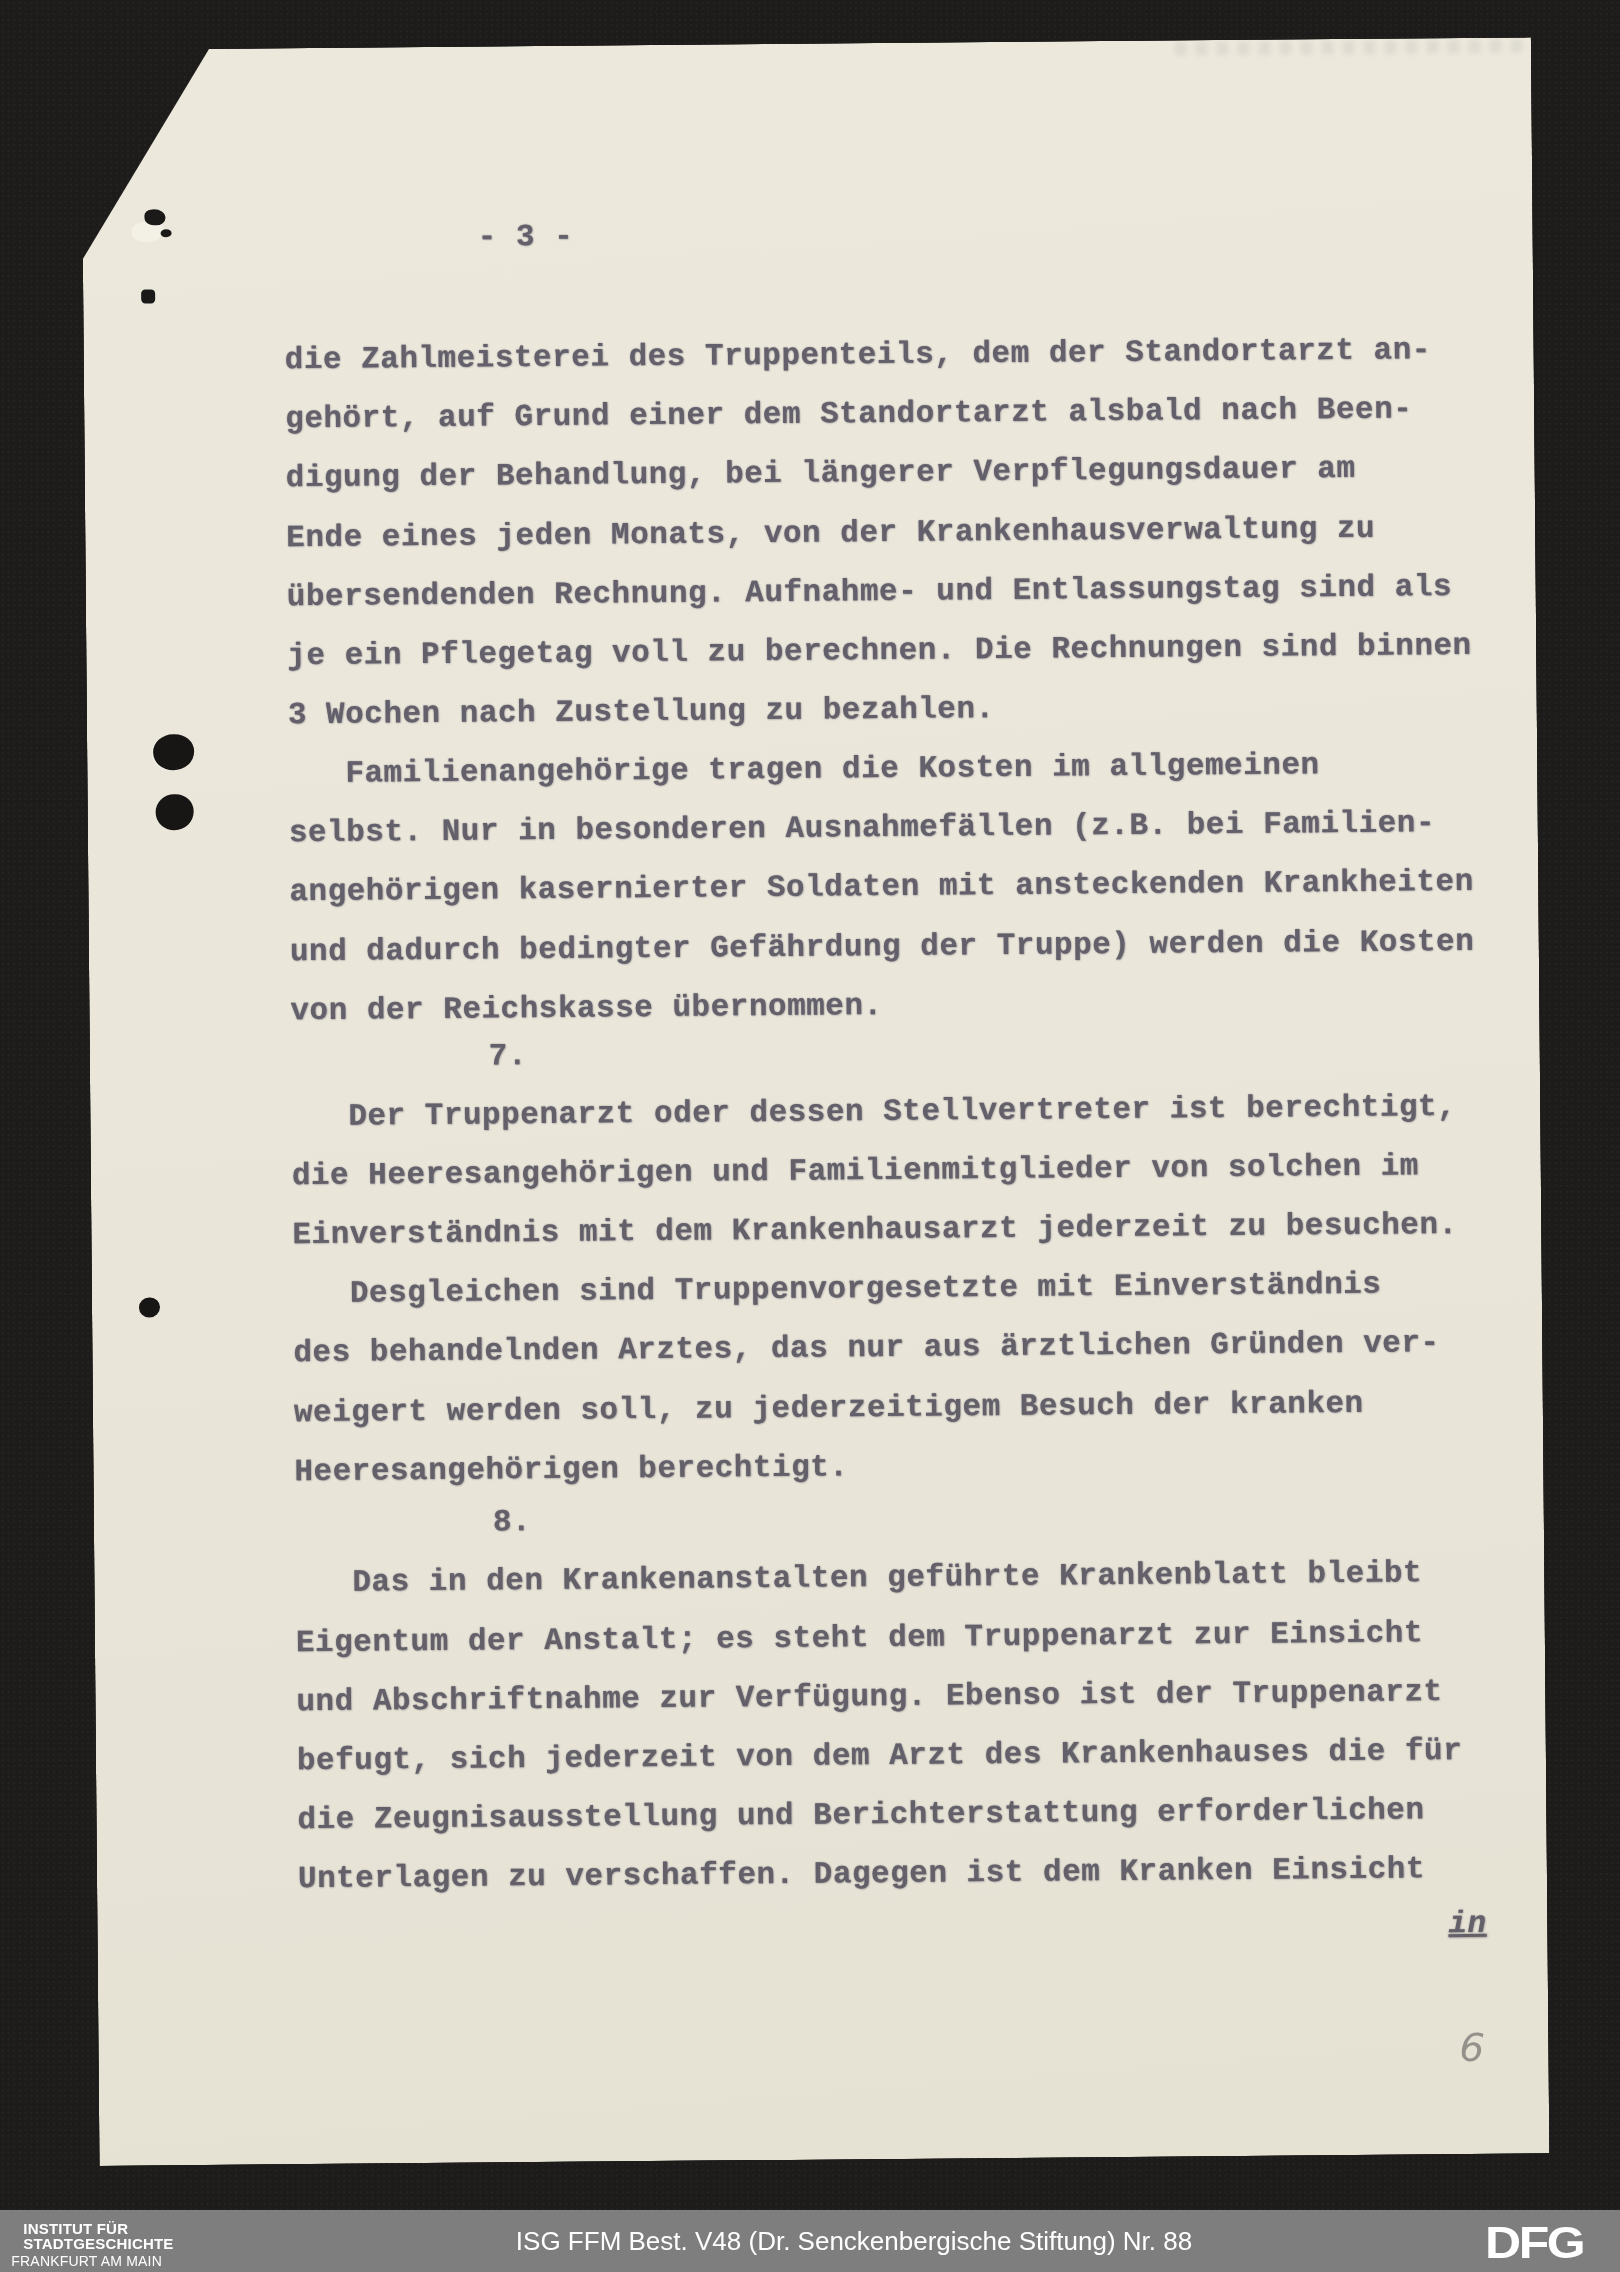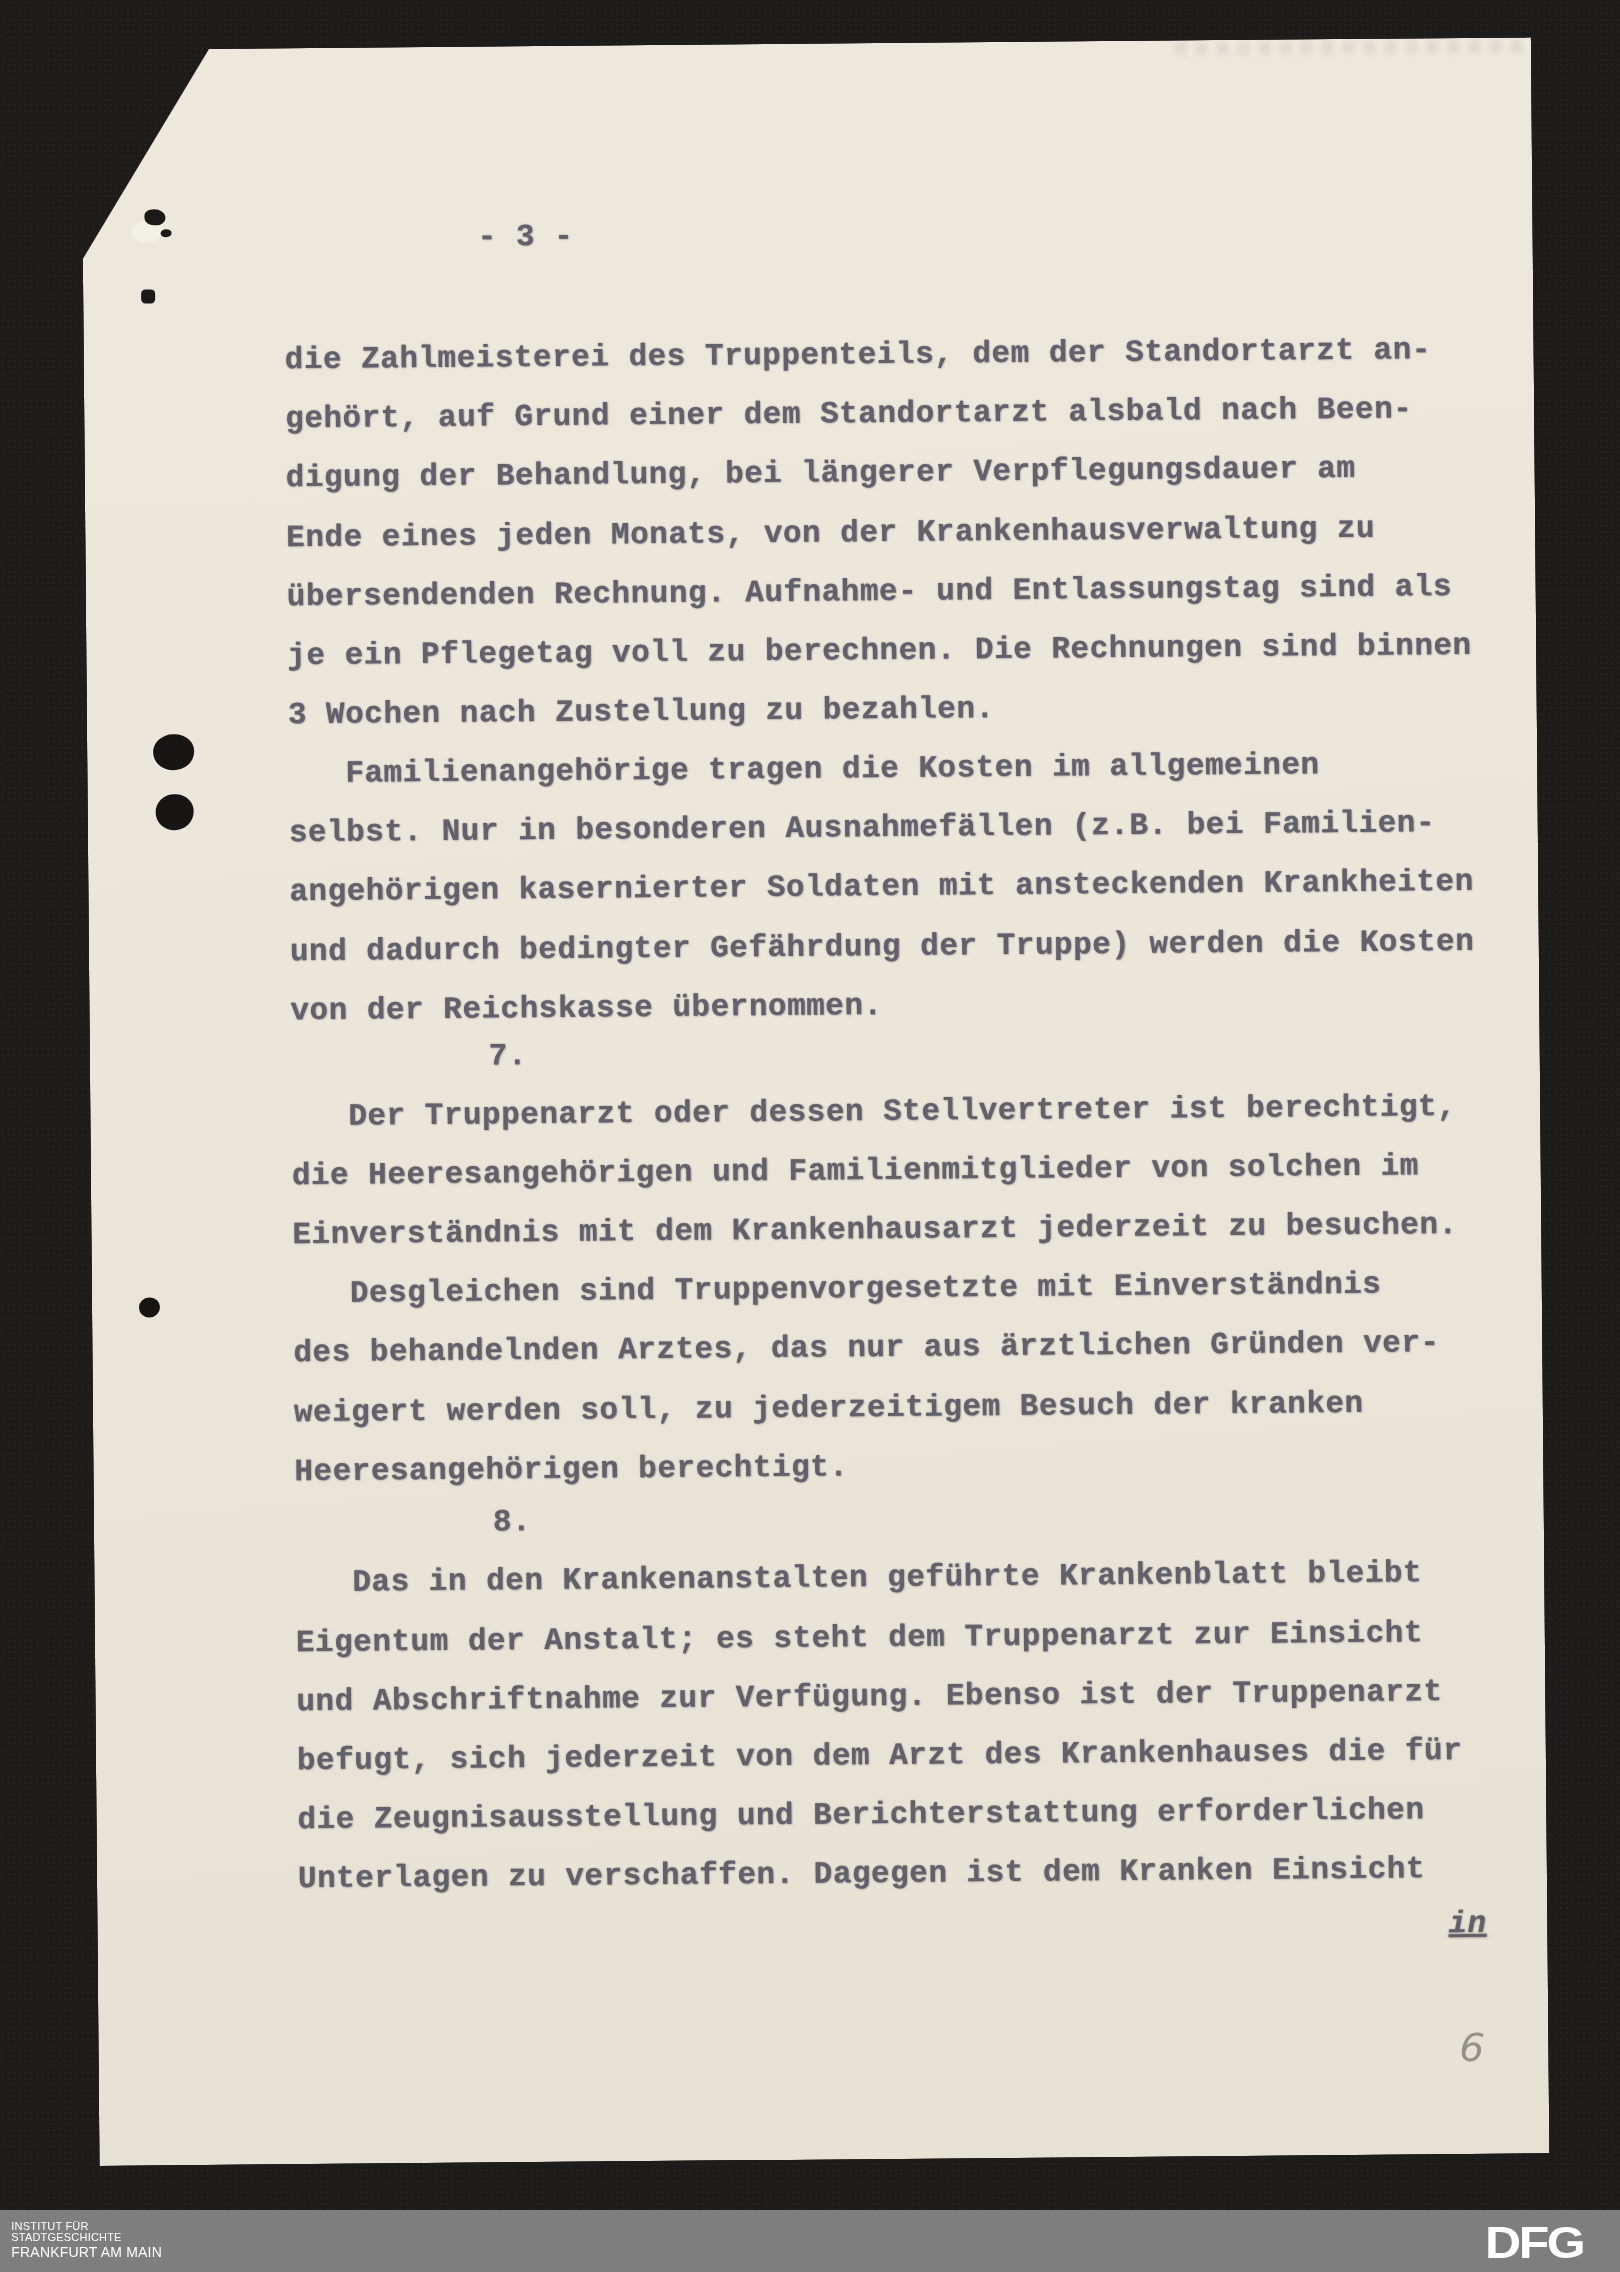--- a/index.html
+++ b/index.html
@@ -62,21 +62,21 @@
     filter:blur(2.4px);opacity:0.3;
   }
   .footer{
     position:absolute;left:0;top:2210px;width:1620px;height:62px;
     background:var(--footer_bar);
   }
   .inst{
     position:absolute;left:11.3px;top:10.5px;color:var(--footer_text);
     line-height:1.05;white-space:nowrap;
   }
-  .inst-l1,.inst-l2{font-weight:normal;font-size:11px;letter-spacing:0.2px;}
+  .inst-l1,.inst-l2{font-weight:bold;font-size:15px;letter-spacing:0.2px;margin-left:12px;}
   .inst-l3{font-size:14px;margin-top:1.6px;letter-spacing:0.2px;}
   .ref{
     position:absolute;left:854px;top:50%;transform:translate(-50%,-50%);
     font-size:26px;color:var(--footer_text);white-space:nowrap;
   }
   .dfg{
     position:absolute;left:1485px;top:6.5px;
     font-weight:bold;font-size:50px;letter-spacing:-2.4px;
     color:var(--footer_text);
     transform:scaleY(0.9);transform-origin:top left;
@@ -129,15 +129,16 @@
   <div class="tw catchword">in</div>
   <div class="pencil">6</div>
 </div>
 
 <div class="footer">
   <div class="inst">
     <div class="inst-l1">INSTITUT FÜR</div>
     <div class="inst-l2">STADTGESCHICHTE</div>
     <div class="inst-l3">FRANKFURT AM MAIN</div>
   </div>
+  <div class="ref">ISG FFM Best. V48 (Dr. Senckenbergische Stiftung) Nr. 88</div>
   <div class="dfg">DFG</div>
 </div>
 
 
 </body></html>

